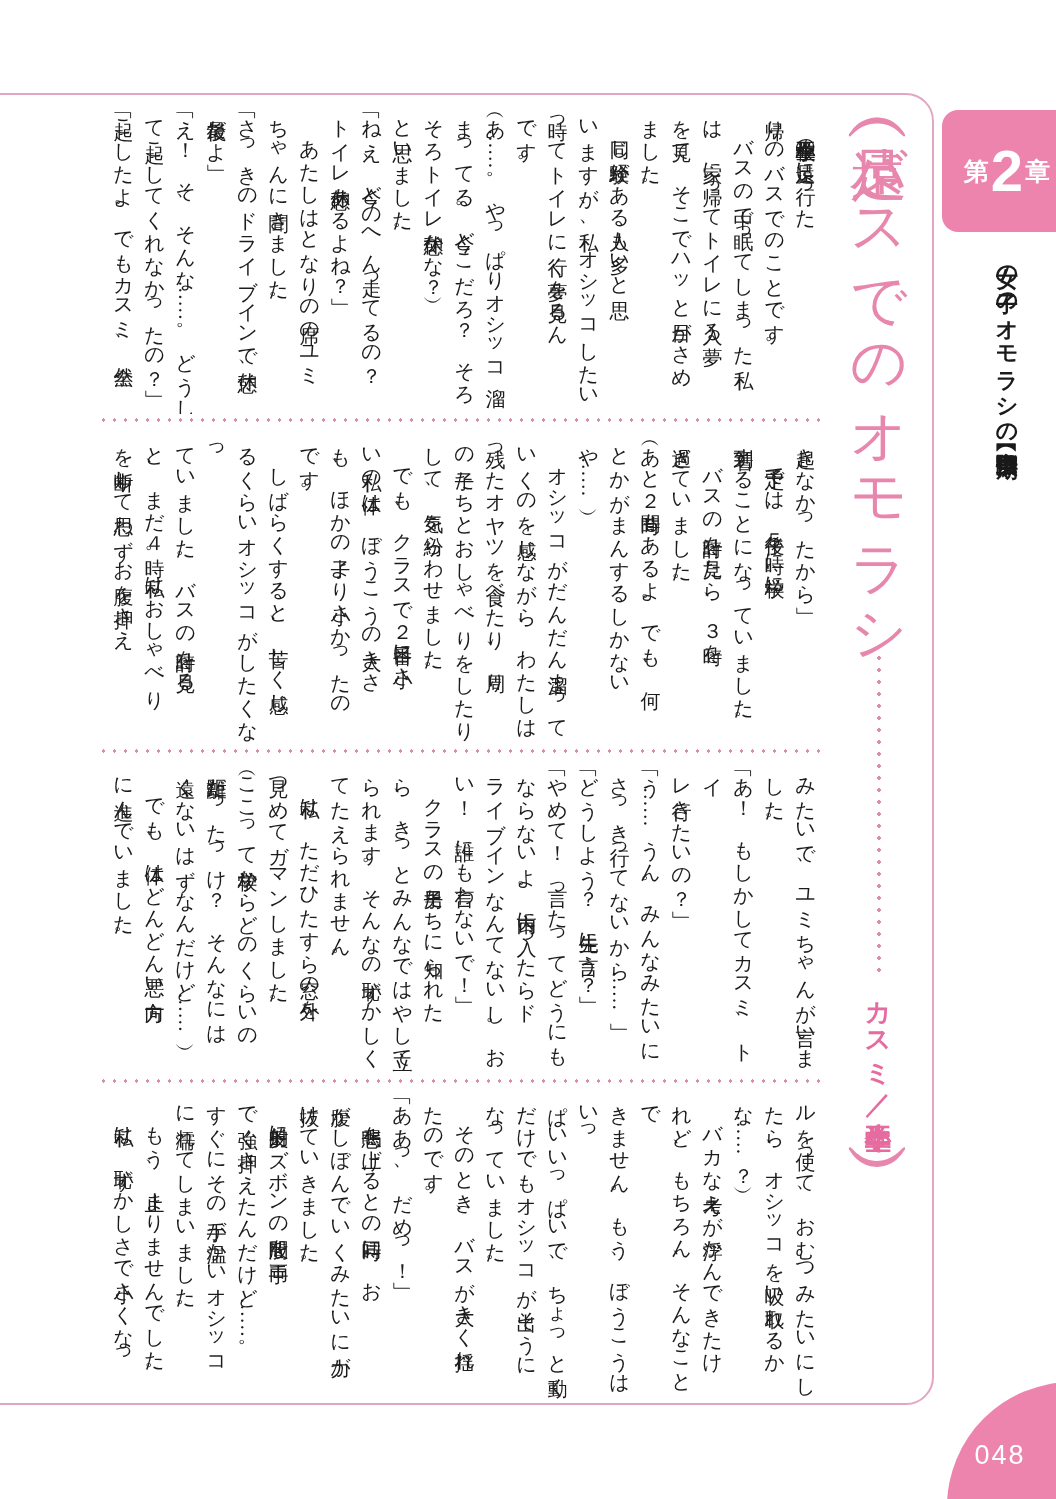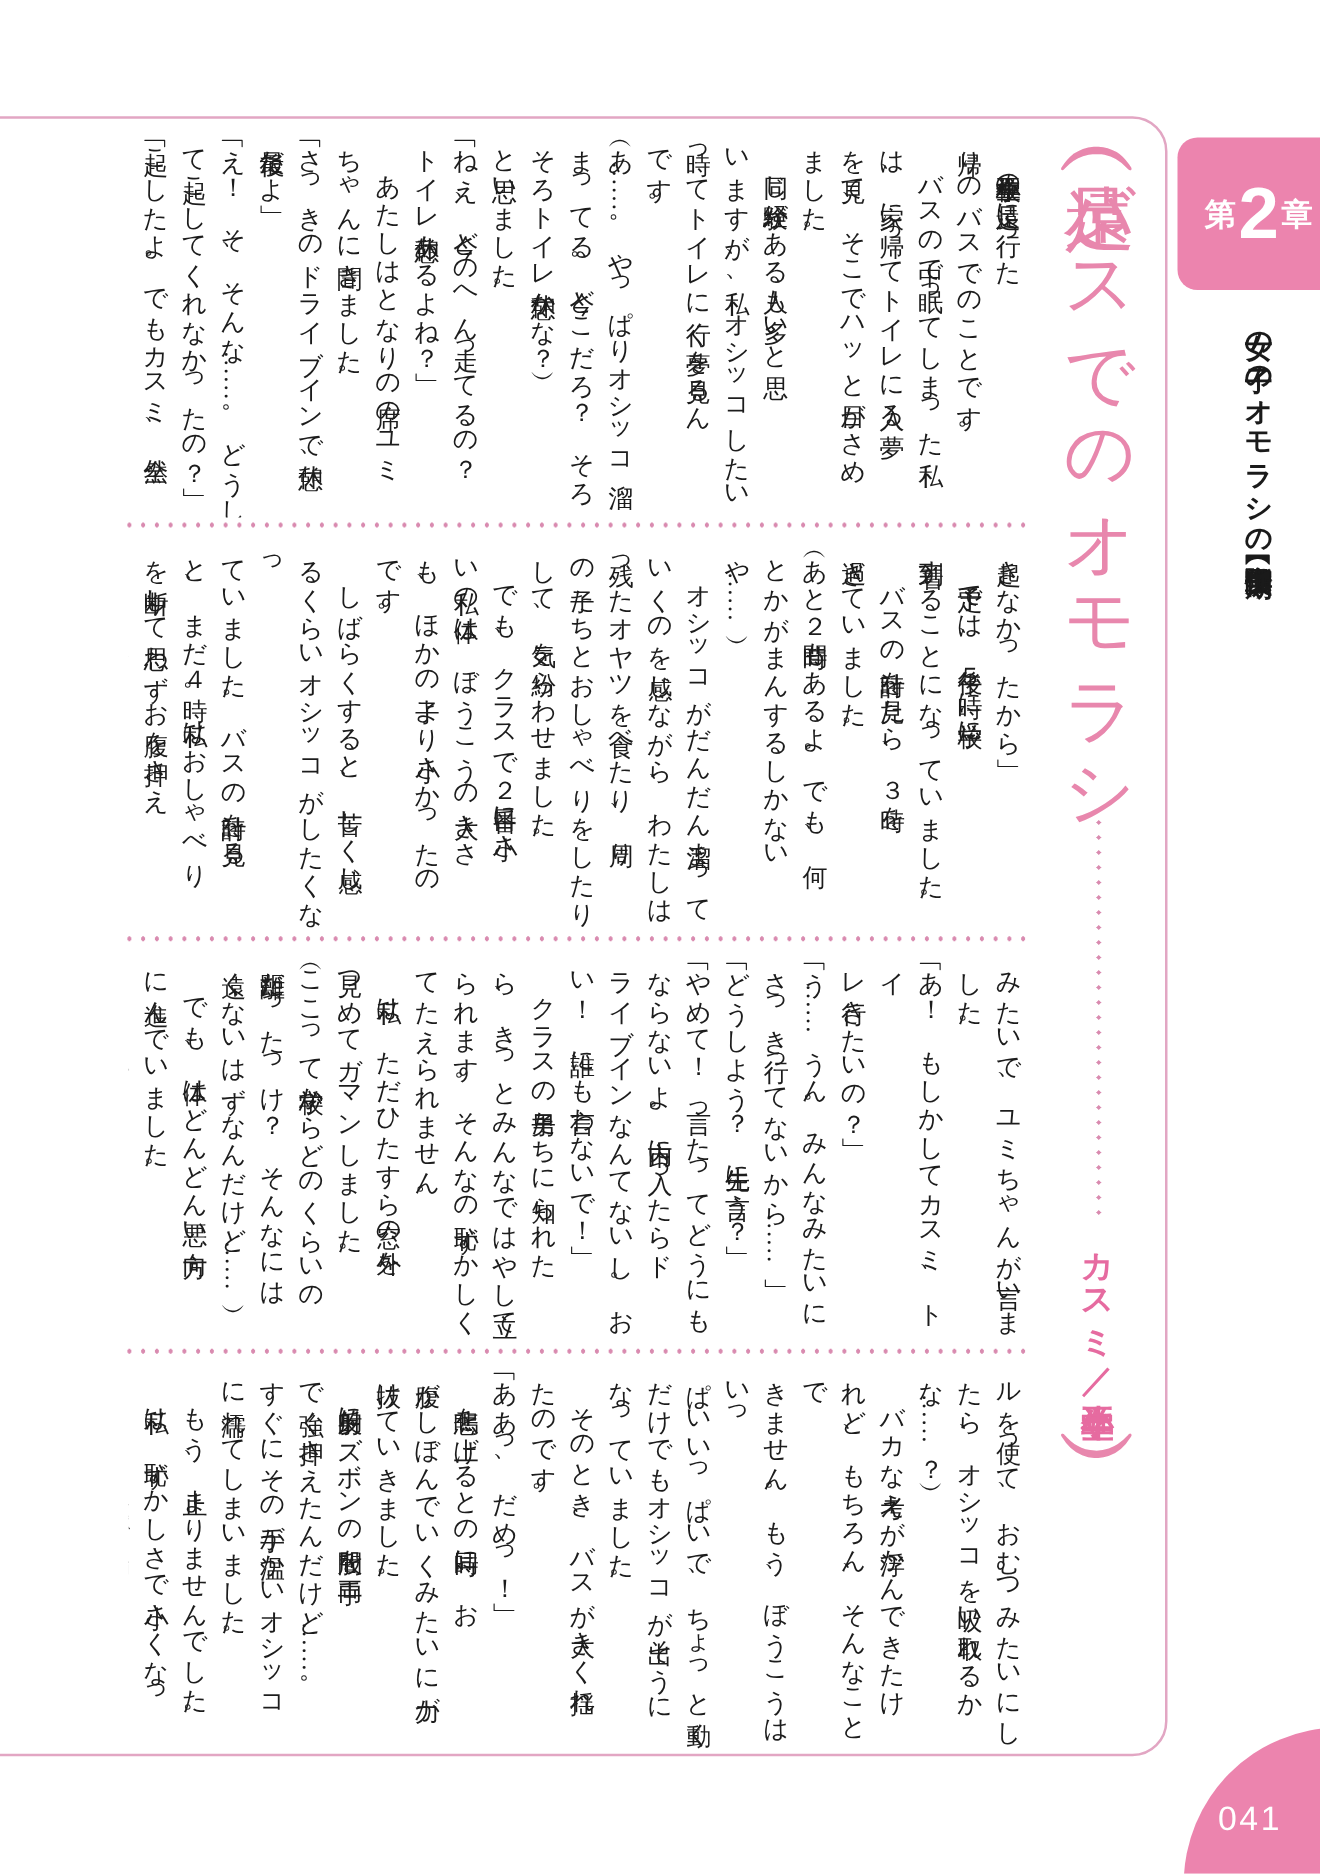--- a/index.html
+++ b/index.html
@@ -238,16 +238,16 @@
 
   <div class="chapter-badge">
     <span class="small">第</span>
     <span class="big">2</span>
     <span class="small">章</span>
   </div>
 
   <div class="chapter-title">女の子のオモラシの実際【子供期】</div>
 
   <div class="page-circle">
-    <div class="page-number">041</div>
+    <div class="page-number">048</div>
   </div>
 
 </div>
 
 </body></html>

